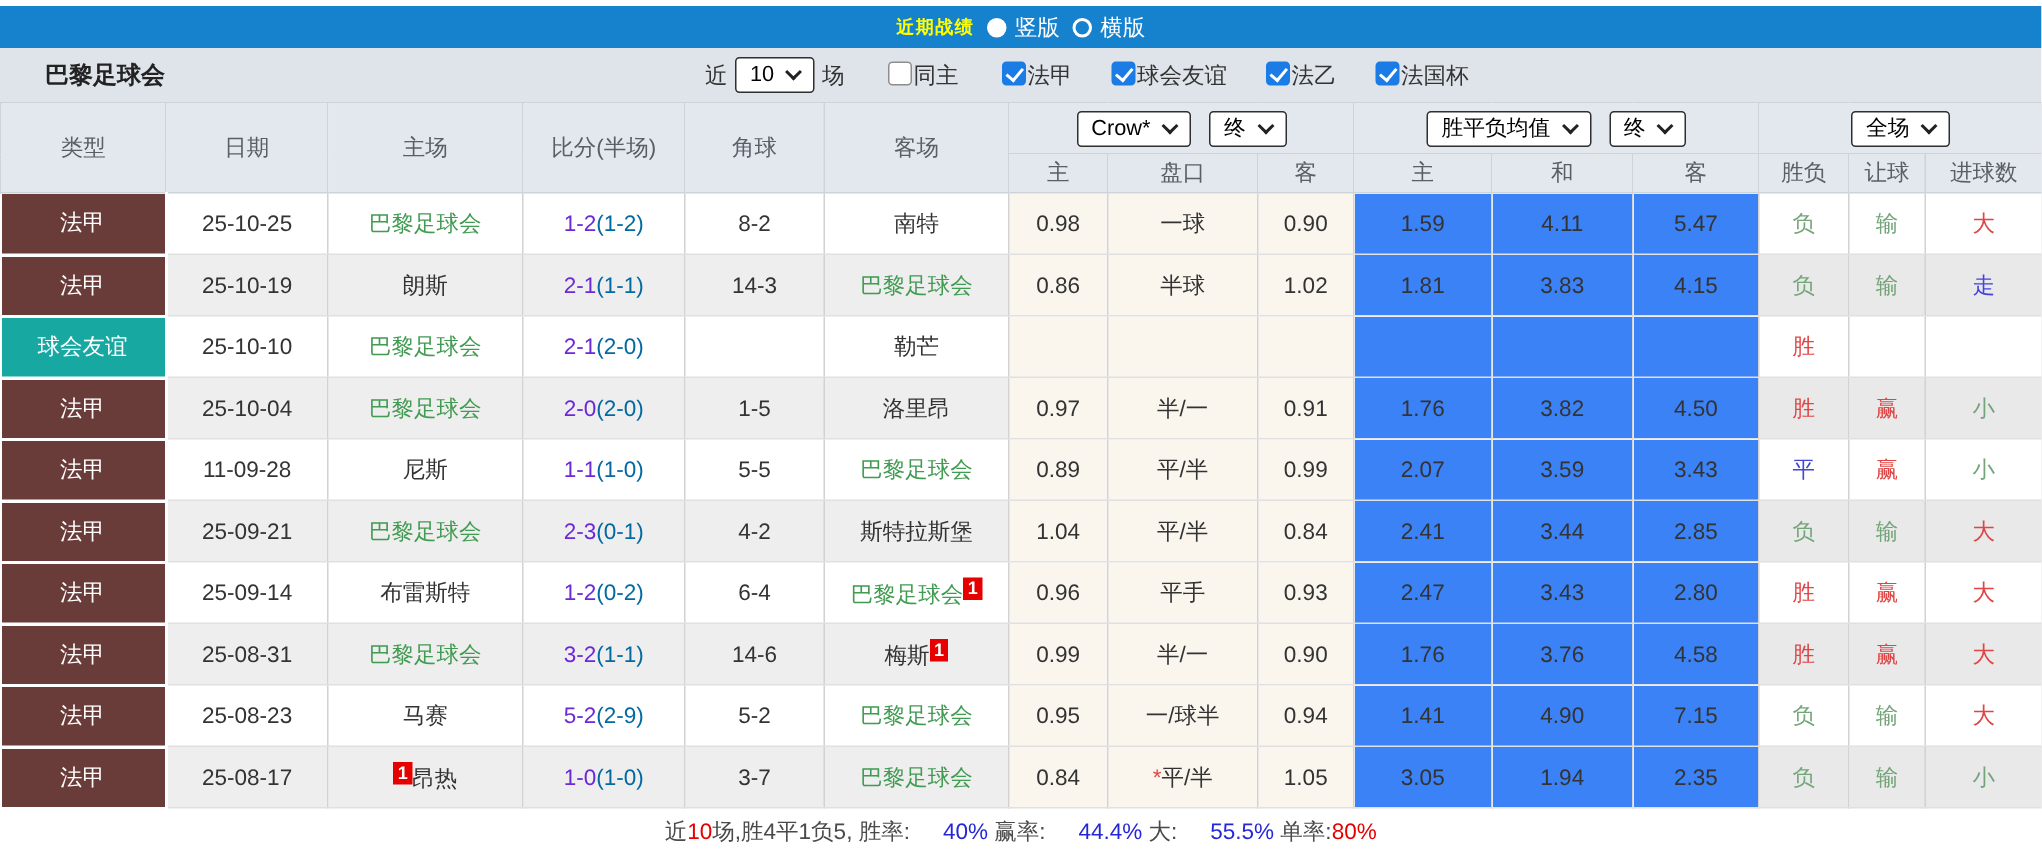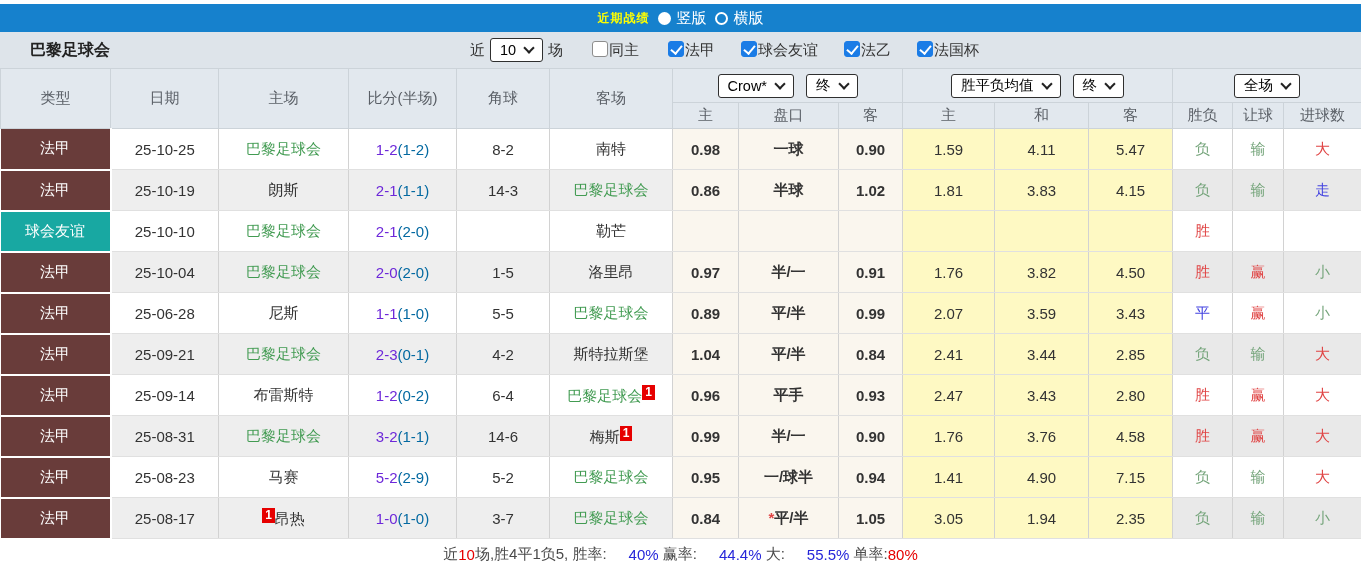--- a/index.html
+++ b/index.html
@@ -75,22 +75,22 @@
     text-align:center; font-size:15px; color:#333; height:41px;
     border-right:1px solid #d2d2d2; border-bottom:1px solid #e0e0e0;
     overflow:hidden; white-space:nowrap; background:#fff;
   }
   td.c-type { color:#fff; border-right:2px solid #fff; border-bottom:2px solid #fff; font-size:15px; }
   .t-fa { background:#693c3a; }
   .t-friendly { background:#18a8a2; }
   .target { color:#429b52; }
   .ft { color:#6d28d9; }
   .ht { color:#0369a1; }
-  td.c-asian { background:#faf6ee;font-weight:bold; }
-  td.c-euro  { background:#fef9c3; }
+  td.c-asian { background:#faf6ee; }
+  td.c-euro  { background:#3b82f6; }
   tr.even td.c-plain { background:#eeeeee;text-align:center; }
   tr.even td.c-res   { background:#e9e9e9; }
   .badge {
     display:inline-block; background:#e60000; color:#fff;
     font-size:12px; line-height:15px; padding:0 3px;
     vertical-align:5px; font-weight:bold;
   }
   .ast { color:#e04545; }
   .c-red   { color:#e04545; }
   .c-green { color:#74a47a; }
@@ -292,21 +292,21 @@
     <td class="c-euro">1.76</td>
     <td class="c-euro">3.82</td>
     <td class="c-euro">4.50</td>
     <td class="c-res c-red">胜</td>
     <td class="c-res c-red">赢</td>
     <td class="c-res c-green">小</td>
   </tr>
 
   <tr>
     <td class="c-type t-fa">法甲</td>
-    <td class="c-plain">25-06-28</td>
+    <td class="c-plain">11-09-28</td>
     <td class="c-plain c-home"><span>尼斯</span></td>
     <td class="c-plain c-score"><span class="ft">1-1</span><span class="ht">(1-0)</span></td>
     <td class="c-plain">5-5</td>
     <td class="c-plain c-away"><span class="target">巴黎足球会</span></td>
     <td class="c-asian">0.89</td>
     <td class="c-asian c-hand">平/半</td>
     <td class="c-asian">0.99</td>
     <td class="c-euro">2.07</td>
     <td class="c-euro">3.59</td>
     <td class="c-euro">3.43</td>

